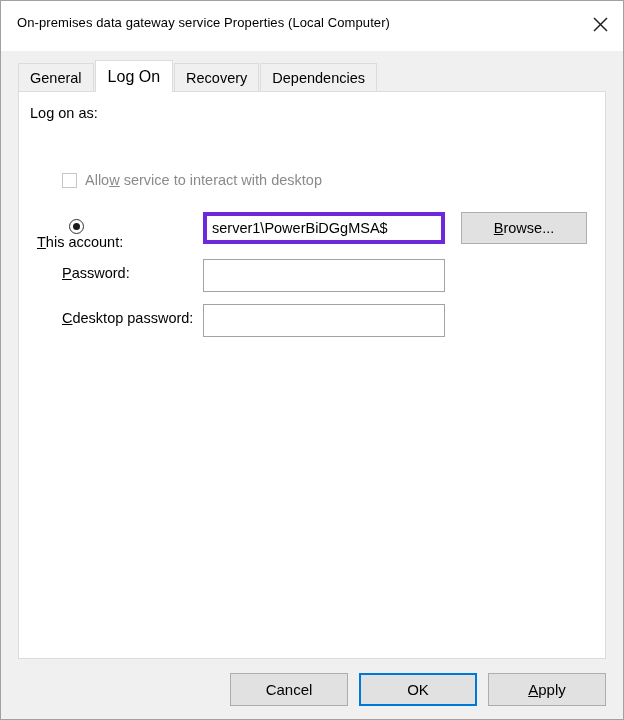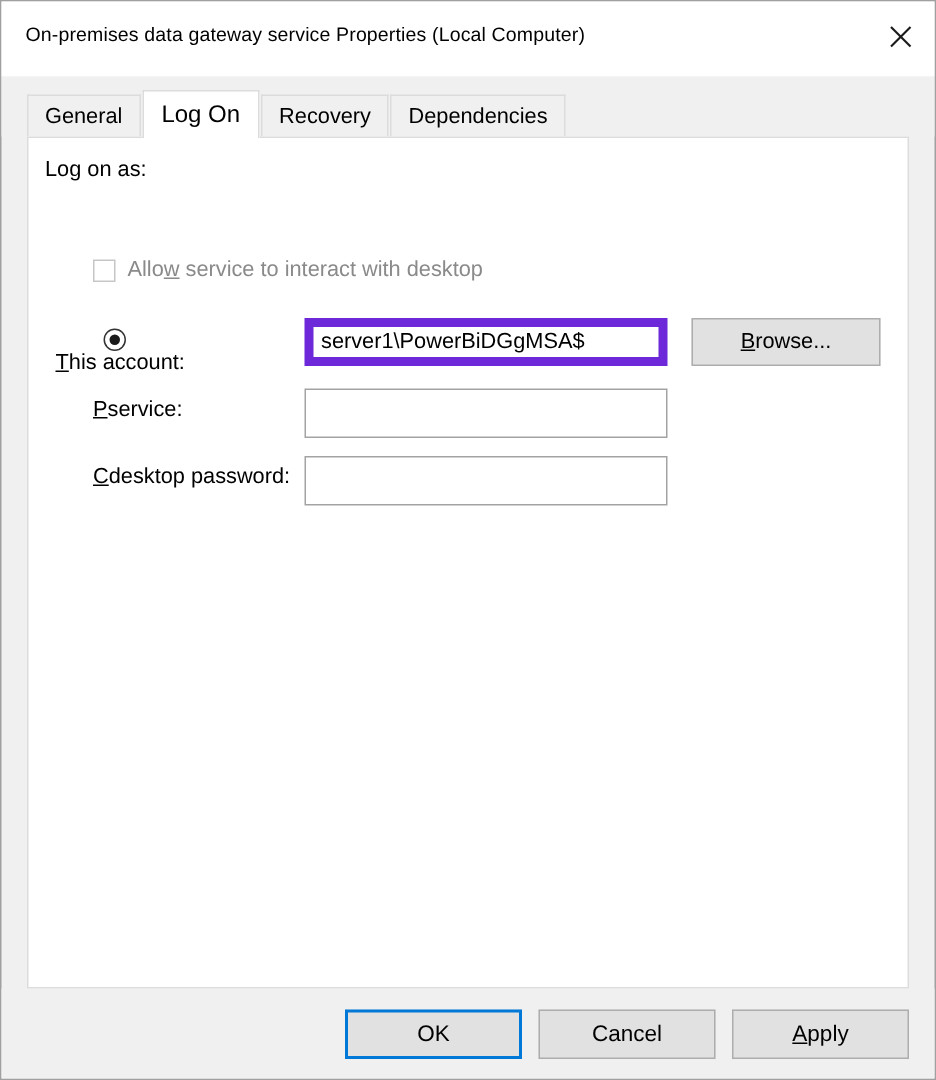--- a/index.html
+++ b/index.html
@@ -177,21 +177,21 @@
     box-sizing: border-box;
     background: #ffffff;
     border: 1px solid #a3a3a3;
     font-family: "Liberation Sans", sans-serif;
     font-size: 14.5px;
     color: #000000;
     padding: 0 5px;
     outline: none;
   }
   .textfield.focused {
-    border: 6px solid #6d28d9;
+    border: 4px solid #6d28d9;
   }
 
   .browse-btn {
     position: absolute;
     box-sizing: border-box;
     background: #e1e1e1;
     border: 1px solid #adadad;
     font-family: "Liberation Sans", sans-serif;
     font-size: 14.5px;
     color: #000000;
@@ -267,30 +267,30 @@
       <span class="radio-label"><u class="acc">T</u><span>his account:</span></span>
     </div>
 
     <input class="textfield focused" style="left: 184px; top: 120px; width: 242px; height: 32px;" value="server1\PowerBiDGgMSA$">
 
     <div class="browse-btn" style="left:442px; top:120px; width:126px; height:32px;">
         <u class="acc">B</u>
         <span>rowse...</span>
       </div>
 
-    <div class="field-label" style="left:43px; top:173px;"><u class="acc">P</u><span>service:</span></div>
+    <div class="field-label" style="left:43px; top:173px;"><u class="acc">P</u><span>assword:</span></div>
     <input class="textfield" type="password" style="left: 184px; top: 167px; width: 242px; height: 33px;" value="">
 
     <div class="field-label" style="left:43px; top:218px;"><u class="acc">C</u><span>desktop password:</span></div>
     <input class="textfield" type="password" style="left: 184px; top: 212px; width: 242px; height: 33px;" value="">
 
   </div>
 
   <div class="footer">
+    <div class="btn">Cancel</div>
     <div class="btn default">OK</div>
-    <div class="btn">Cancel</div>
     <div class="btn">
         <u class="acc">A</u>
         <span>pply</span>
       </div>
   </div>
 
 </div>
 
 </body></html>

